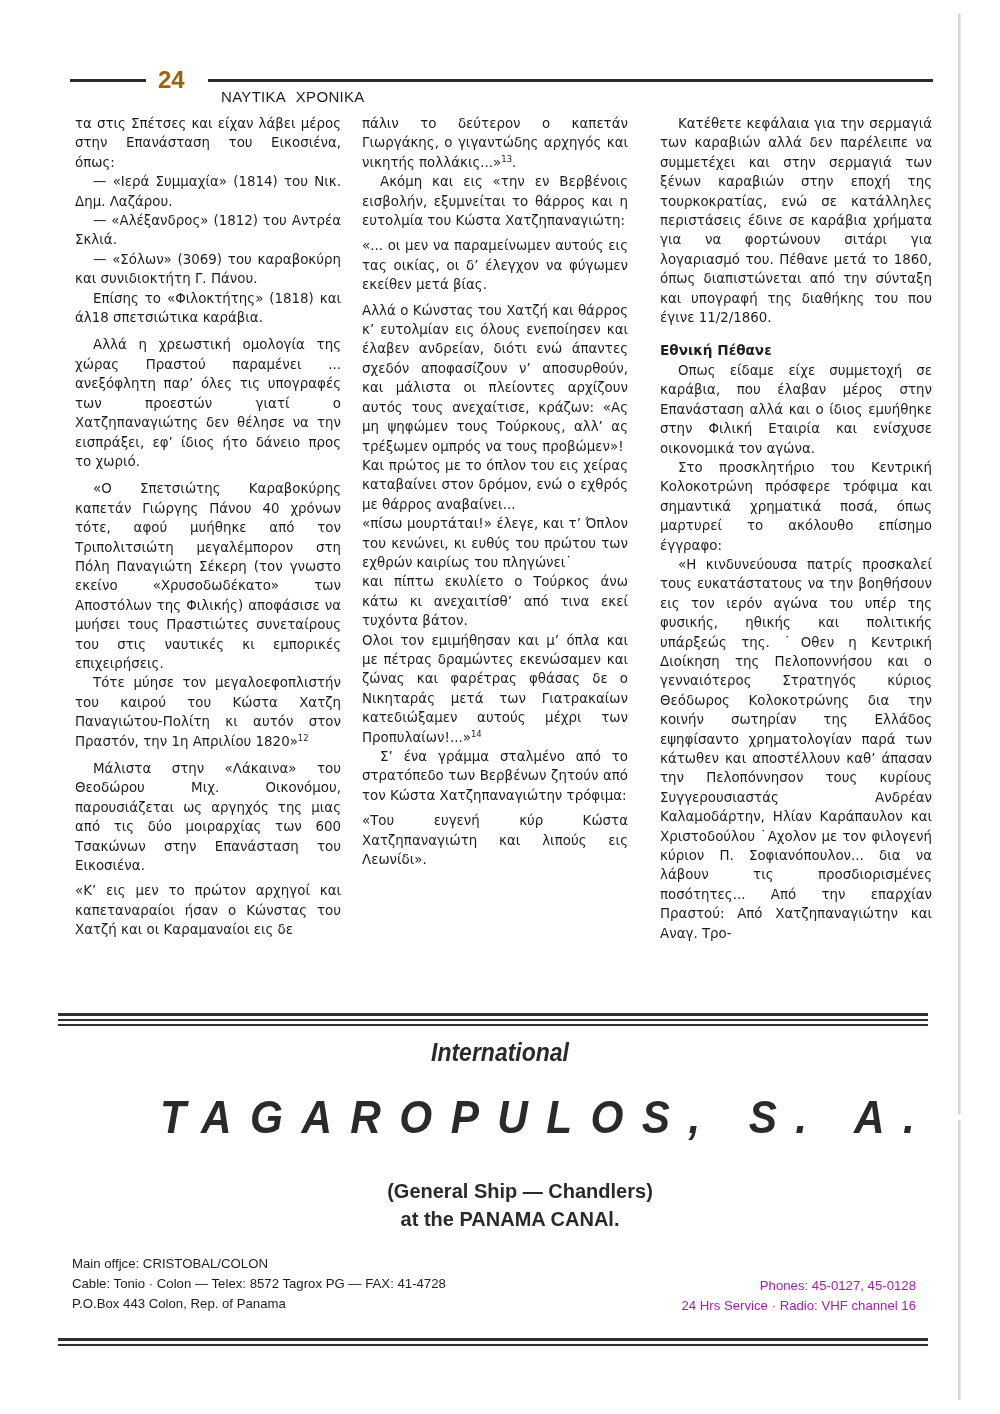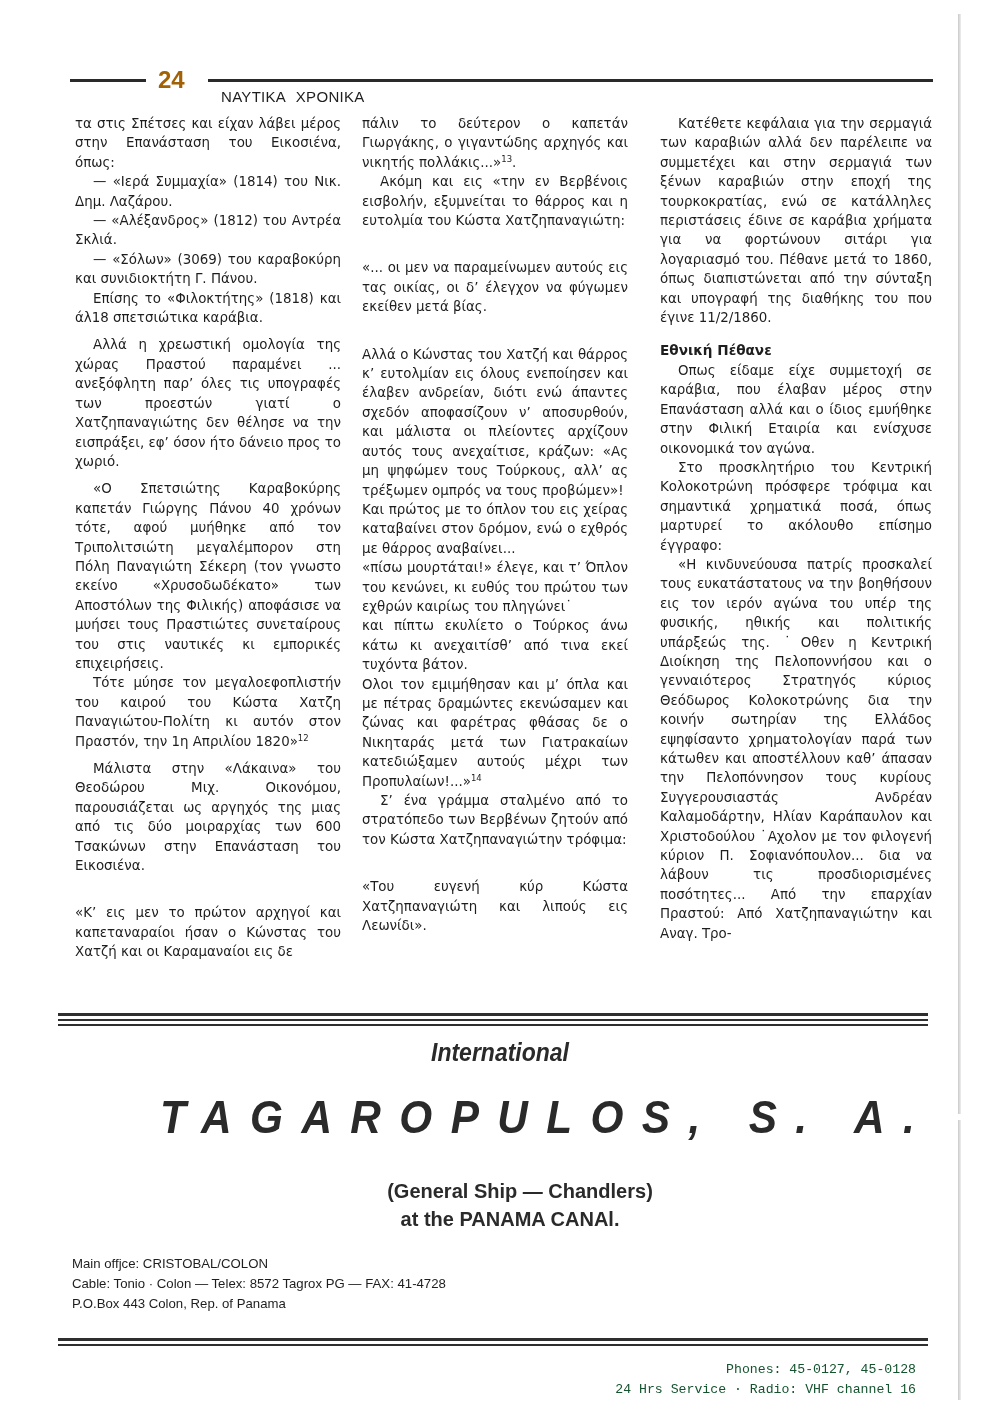--- a/index.html
+++ b/index.html
@@ -21,52 +21,52 @@
   .hdr-title { position: absolute; left: 221px; top: 88px; font-family: "Liberation Sans", sans-serif; font-size: 15px; color: #1e1e1e; word-spacing: 6px; letter-spacing: 0.3px; }
 
   
   .col { position: absolute; top: 114px; font-size: 13.4px; line-height: 19.4px; color: #1e1e1e; }
   .col1 { left: 75px; width: 266px; }
   .col2 { left: 362px; width: 266px; }
   .col3 { left: 660px; width: 272px; }
   .col p { margin: 0; text-align: justify; text-align-last: left; hyphens: none; }
   .col p.ind { text-indent: 18px; }
   .col p.gap { margin-top: 8px; }
-  .col p.gapl { margin-top: 28px; }
+  .col p.gapl { margin-top: 6px; }
   .col .sec-head { font-weight: bold; margin-top: 14px; font-size: 13.6px; }
   sup { font-size: 8.5px; vertical-align: 5px; line-height: 0; }
 
   
   .ad-rule { position: absolute; left: 58px; width: 870px; background: #2f2f2f; }
   .ad-international { position: absolute; left: 0; width: 1000px; top: 1038px; text-align: center; font-family: "Liberation Sans", sans-serif; font-style: italic; font-weight: bold; font-size: 25px; color: #2a2a2a; padding-left: 0px; transform: scaleX(0.92); }
   .ad-brand { position: absolute; left: 160px; top: 1090px; width: 700px; font-family: "Liberation Sans", sans-serif; font-style: italic; font-weight: bold; font-size: 46px; color: #2a2a2a; letter-spacing: 20px; white-space: nowrap; transform: scaleX(0.92); transform-origin: left center; }
   .ad-sub { position: absolute; left: 0; width: 1000px; text-align: center; font-family: "Liberation Sans", sans-serif; font-weight: bold; font-size: 20px; color: #2a2a2a; }
   .ad-sub.l1 { top: 1180px; padding-left: 20px; }
   .ad-sub.l2 { top: 1208px; padding-left: 10px; }
   .ad-contact { position: absolute; left: 72px; top: 1254px; font-family: "Liberation Sans", sans-serif; font-weight: normal; font-size: 13.2px; line-height: 20px; color: #1e1e1e; }
-  .ad-contact-right { position: absolute; right: 84px; top: 1360px; text-align: right; font-family: Liberation Mono, monospace; font-size: 13.2px; line-height: 20px; color: #14532d; }
+  .ad-contact-right { position: absolute; right: 84px; top: 1276px; text-align: right; font-family: Liberation Sans, sans-serif; font-size: 13.2px; line-height: 20px; color: #a21caf; }
 </style>
 </head>
 <body>
 
 <div class="page-edge"></div>
 <div class="page-edge lower"></div>
 
 <div class="hdr-rule-left"></div>
 <div class="hdr-num">24</div>
 <div class="hdr-rule-right"></div>
 <div class="hdr-title">ΝΑΥΤΙΚΑ ΧΡΟΝΙΚΑ</div>
 
 <div class="col col1">
   <p>τα στις Σπέτσες και είχαν λάβει μέρος στην Επανάσταση του Εικοσιένα, όπως:</p>
   <p class="ind">— «Ιερά Συμμαχία» (1814) του Νικ. Δημ. Λαζάρου.</p>
   <p class="ind">— «Αλέξανδρος» (1812) του Αντρέα Σκλιά.</p>
   <p class="ind">— «Σόλων» (3069) του καραβοκύρη και συνιδιοκτήτη Γ. Πάνου.</p>
   <p class="ind">Επίσης το «Φιλοκτήτης» (1818) και άλ18 σπετσιώτικα καράβια.</p>
-  <p class="ind gap">Αλλά η χρεωστική ομολογία της χώρας Πραστού παραμένει ... ανεξόφλητη παρ’ όλες τις υπογραφές των προεστών γιατί ο Χατζηπαναγιώτης δεν θέλησε να την εισπράξει, εφ’ όσον ήτο δάνειο προς το χωριό.</p>
+  <p class="ind gap">Αλλά η χρεωστική ομολογία της χώρας Πραστού παραμένει ... ανεξόφλητη παρ’ όλες τις υπογραφές των προεστών γιατί ο Χατζηπαναγιώτης δεν θέλησε να την εισπράξει, εφ’ ίδιος ήτο δάνειο προς το χωριό.</p>
   <p class="ind gap">«Ο Σπετσιώτης Καραβοκύρης καπετάν Γιώργης Πάνου 40 χρόνων τότε, αφού μυήθηκε από τον Τριπολιτσιώτη μεγαλέμπορον στη Πόλη Παναγιώτη Σέκερη (τον γνωστο εκείνο «Χρυσοδωδέκατο» των Αποστόλων της Φιλικής) αποφάσισε να μυήσει τους Πραστιώτες συνεταίρους του στις ναυτικές κι εμπορικές επιχειρήσεις.</p>
   <p class="ind"><span>Τότε μύησε τον μεγαλοεφοπλιστήν του καιρού του Κώστα Χατζη Παναγιώτου-Πολίτη κι αυτόν στον Πραστόν, την 1η Απριλίου 1820»</span><sup>12</sup></p>
   <p class="ind gap">Μάλιστα στην «Λάκαινα» του Θεοδώρου Μιχ. Οικονόμου, παρουσιάζεται ως αργηχός της μιας από τις δύο μοιραρχίας των 600 Τσακώνων στην Επανάσταση του Εικοσιένα.</p>
   <p class="gapl">«Κ’ εις μεν το πρώτον αρχηγοί και καπεταναραίοι ήσαν ο Κώνστας του Χατζή και οι Καραμαναίοι εις δε</p>
 </div>
 
 <div class="col col2">
   <p><span>πάλιν το δεύτερον ο καπετάν Γιωργάκης, ο γιγαντώδης αρχηγός και νικητής πολλάκις...»</span><sup>13</sup>.</p>
   <p class="ind">Ακόμη και εις «την εν Βερβένοις εισβολήν, εξυμνείται το θάρρος και η ευτολμία του Κώστα Χατζηπαναγιώτη:</p>
   <p class="gapl">«... οι μεν να παραμείνωμεν αυτούς εις τας οικίας, οι δ’ έλεγχον να φύγωμεν εκείθεν μετά βίας.</p>

